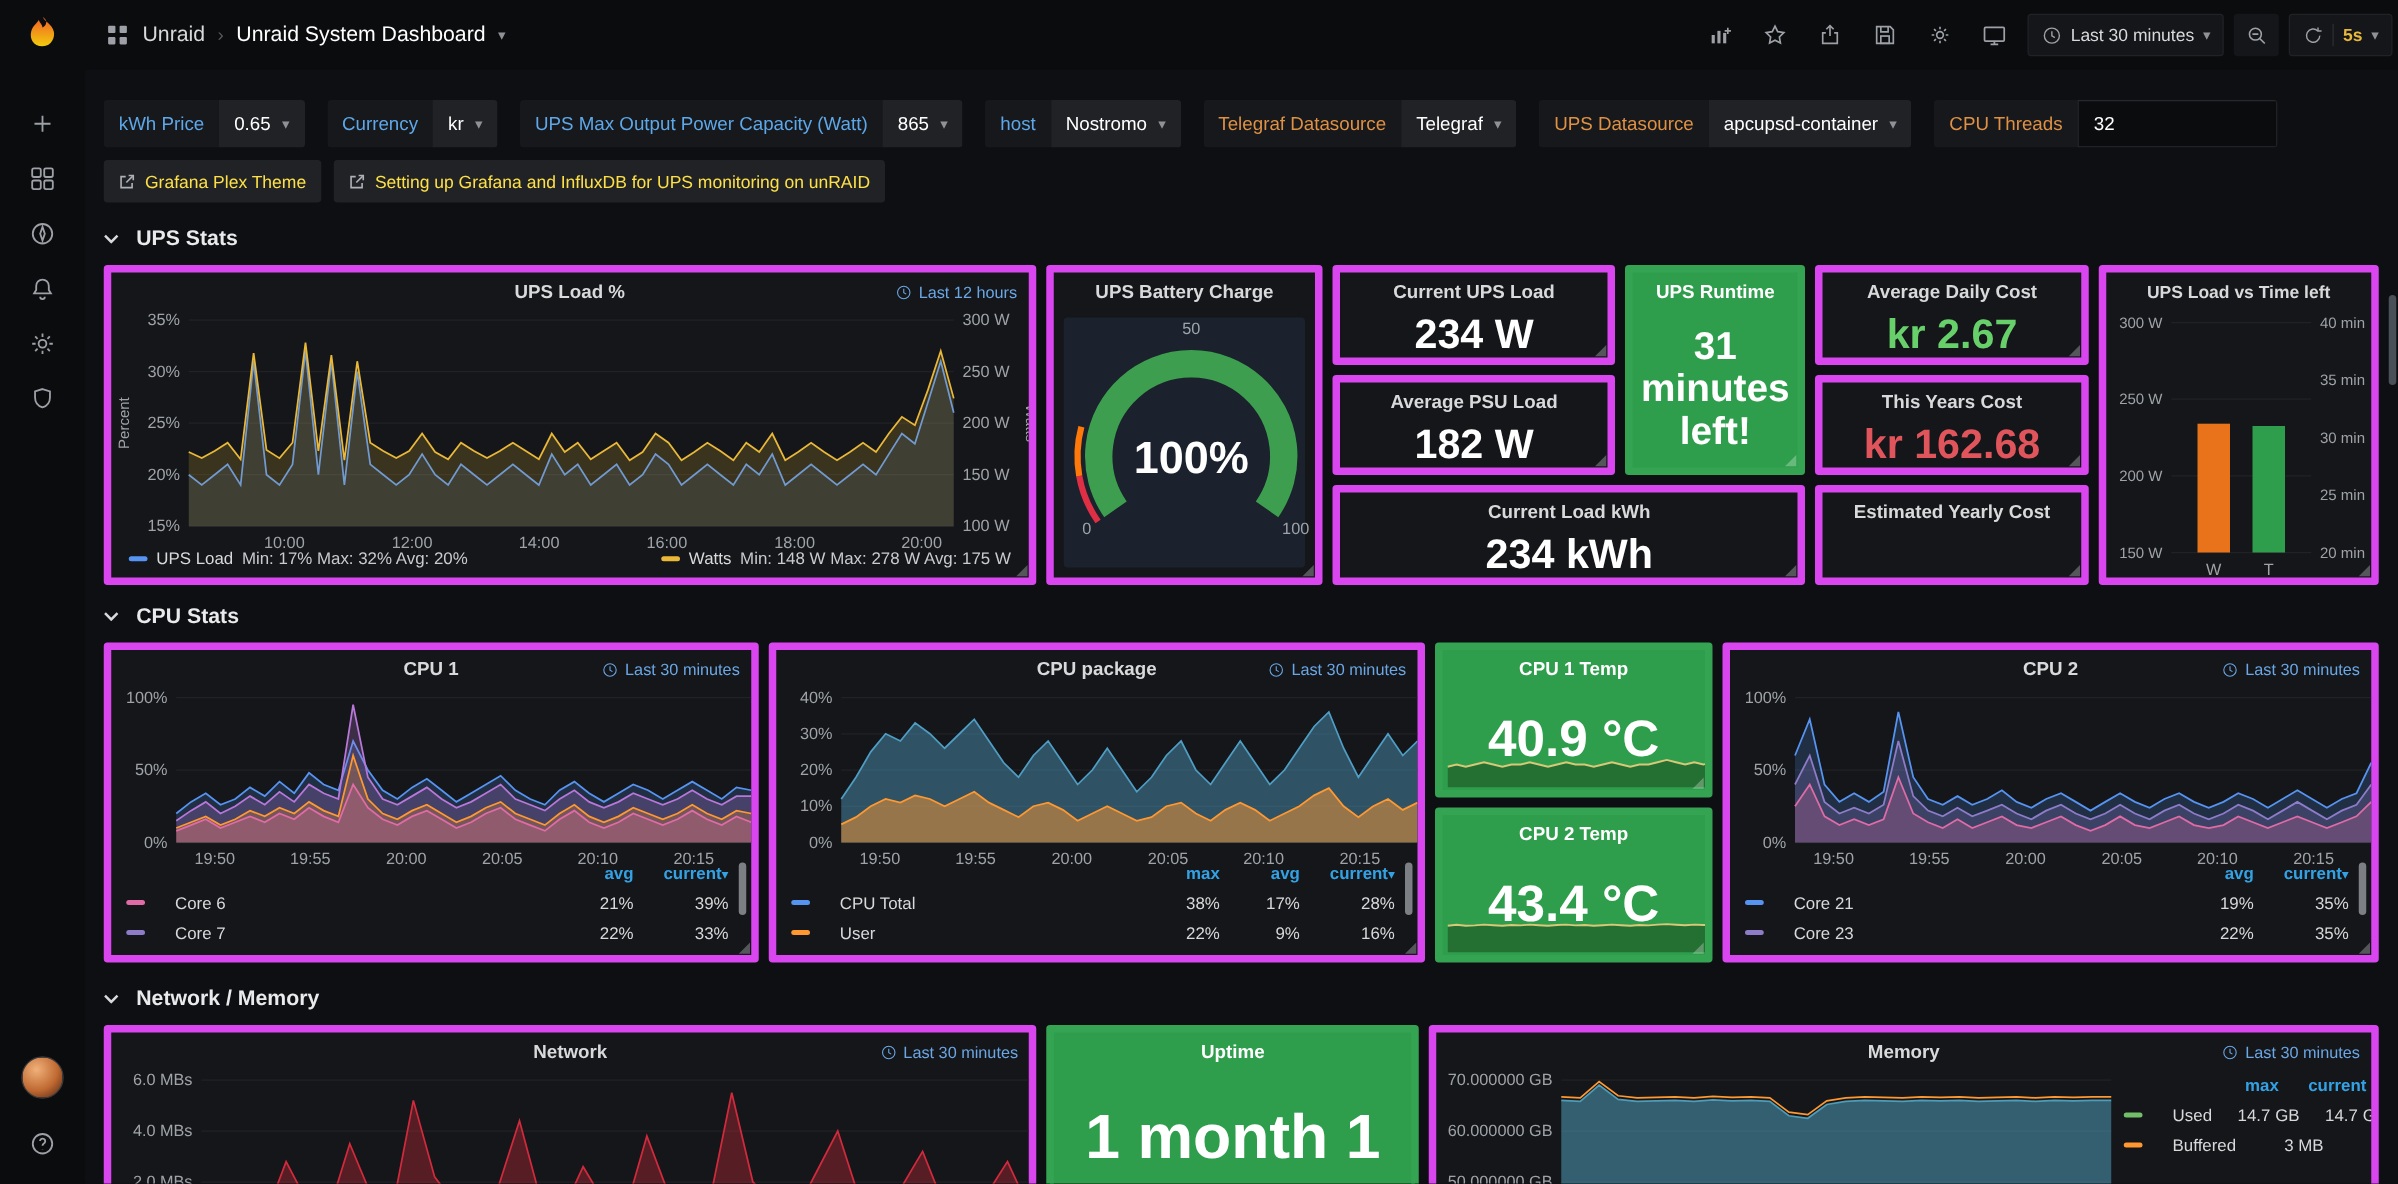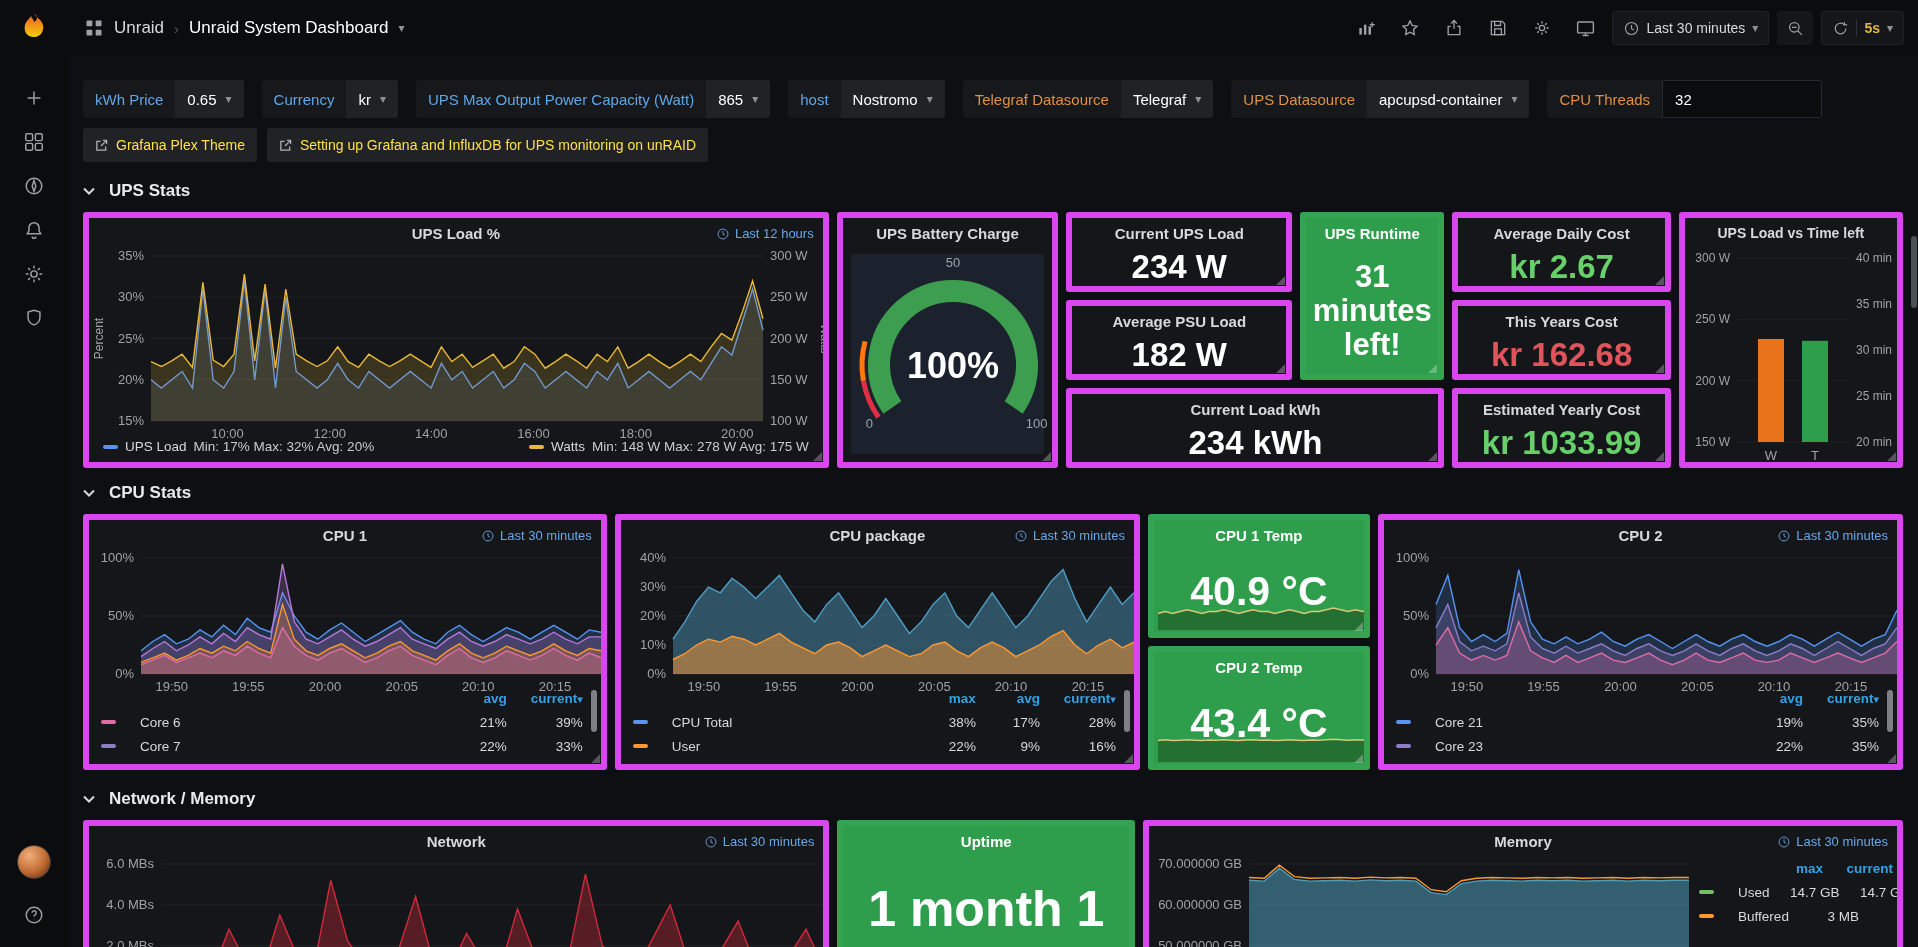--- a/index.html
+++ b/index.html
@@ -13,21 +13,21 @@
   .side-logo{margin-bottom:26px;cursor:pointer}
   .side-ic{width:44px;height:44px;display:flex;align-items:center;justify-content:center;border-radius:4px;cursor:pointer;color:#9da0a6}
   .side-ic svg{stroke:#9da0a6;fill:none;stroke-width:1.6}
   .side-bottom{margin-top:auto;display:flex;flex-direction:column;align-items:center;gap:14px}
   .avatar{width:34px;height:34px;border-radius:50%;background:radial-gradient(circle at 35% 30%,#f0b07a,#c06a32 55%,#64301a 90%);border:1px solid #3a3b3e}
 
   
   .main{flex:1;display:flex;flex-direction:column;min-width:0}
 
   
-  .navbar{height:56px;flex:none;background:#0b0c0e;display:flex;align-items:center;padding:0 14px 0 16px;gap:10px}
+  .navbar{height:56px;flex:none;background:#0b0c0e;display:flex;align-items:center;padding:0 4px 0 16px;gap:10px}
   .crumb{display:flex;align-items:center;gap:10px;font-size:17px}
   .crumb .app-ic{color:#9da0a6;display:flex}
   .crumb .sep{color:#55585d;font-size:15px}
   .crumb .app-name{color:#d8d9da;cursor:pointer}
   .crumb .dash-title{color:#ffffff;font-weight:500;cursor:pointer}
   .caret{color:#8e9196;font-size:12px}
   .nav-right{margin-left:auto;display:flex;align-items:center;gap:8px}
   .nav-btn{width:36px;height:34px;display:flex;align-items:center;justify-content:center;border-radius:3px;cursor:pointer;background:#141619}
   .nav-btn svg{stroke:#9da0a6;fill:none;stroke-width:1.6}
   .nav-btn.plain{background:transparent}
@@ -463,21 +463,20 @@
             <div class="p-head">
                 <span class="p-title">This Years Cost</span>
               </div>
             <div class="stat-val fs-l v-red">kr 162.68</div>
             <i class="rh"></i>
           </div>
           <div class="panel" style="grid-area:3/3">
             <div class="p-head">
                 <span class="p-title">Estimated Yearly Cost</span>
               </div>
-            <div class="stat-val fs-l v-green">kr 1033.99</div>
             <i class="rh"></i>
           </div>
         </div>
 
         <div class="panel">
           <div class="p-head">
               <span class="p-title" style="font-size:14px">UPS Load vs Time left</span>
             </div>
           <div class="chart"><svg width="222" height="220">
                 <line x1="52" y1="10" x2="164" y2="10" stroke="#202226"></line>

